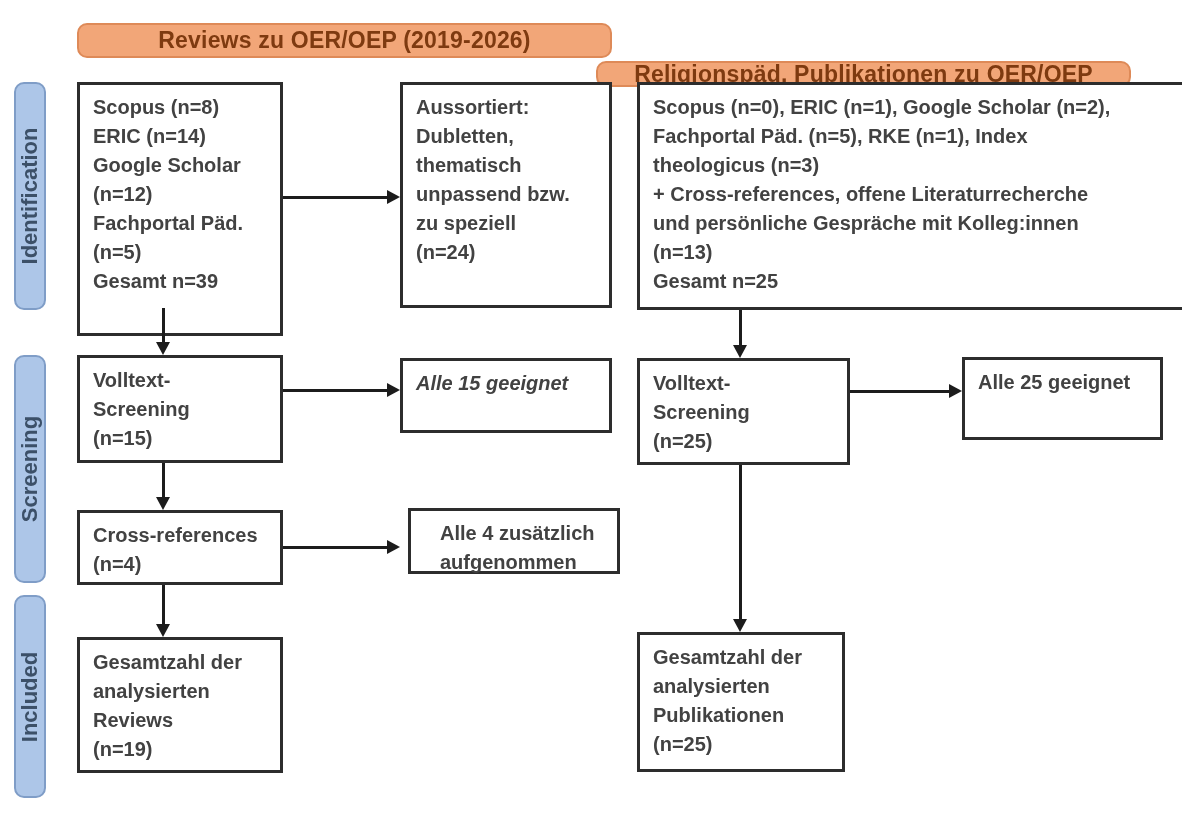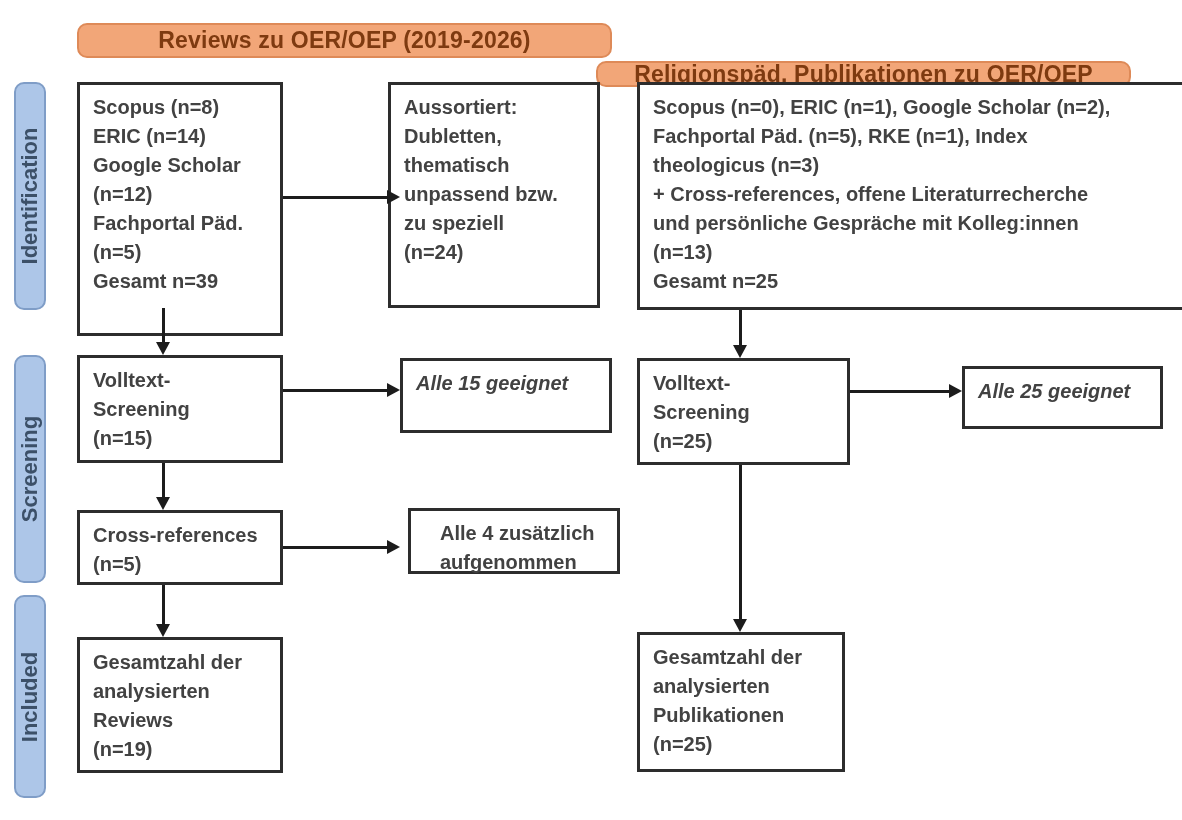--- a/index.html
+++ b/index.html
@@ -66,50 +66,50 @@
     <span>Included</span>
   </div>
 
   <div class="box" style="left:77px; top:82px; width:206px; height:254px;">Scopus (n=8)
 ERIC (n=14)
 Google Scholar
 (n=12)
 Fachportal Päd.
 (n=5)
 Gesamt n=39</div>
-  <div class="box" style="left:388px; top:82px; width:212px; height:226px;">Aussortiert:
+  <div class="box" style="left:400px; top:82px; width:212px; height:226px;">Aussortiert:
 Dubletten,
 thematisch
 unpassend bzw.
 zu speziell
 (n=24)</div>
   <div class="box" style="left:77px; top:355px; width:206px; height:108px;">Volltext-
 Screening
 (n=15)</div>
   <div class="box" style="left:400px; top:358px; width:212px; height:75px;font-style:italic;">Alle 15 geeignet</div>
   <div class="box" style="left:77px; top:510px; width:206px; height:75px;">Cross-references
-(n=5)</div>
+(n=4)</div>
   <div class="box" style="left:408px; top:508px; width:212px; height:66px;padding-left:29px;">Alle 4 zusätzlich
 aufgenommen</div>
   <div class="box" style="left:77px; top:637px; width:206px; height:136px;">Gesamtzahl der
 analysierten
 Reviews
 (n=19)</div>
 
   <div class="box" style="left:637px; top:82px; width:580px; height:228px;">Scopus (n=0), ERIC (n=1), Google Scholar (n=2),
 Fachportal Päd. (n=5), RKE (n=1), Index
 theologicus (n=3)
 + Cross-references, offene Literaturrecherche
 und persönliche Gespräche mit Kolleg:innen
 (n=13)
 Gesamt n=25</div>
   <div class="box" style="left:637px; top:358px; width:213px; height:107px;">Volltext-
 Screening
 (n=25)</div>
-  <div class="box" style="left:962px; top:366px; width:201px; height:63px;font-style:italic;">Alle 25 geeignet</div>
+  <div class="box" style="left:962px; top:357px; width:201px; height:83px;">Alle 25 geeignet</div>
   <div class="box" style="left:637px; top:632px; width:208px; height:140px;">Gesamtzahl der
 analysierten
 Publikationen
 (n=25)</div>
 
   <div class="hline" style="left:283px; top:196px; width:104px;"></div>
   <div class="head-right" style="left:387px; top:190px;"></div>
 
   <div class="hline" style="left:283px; top:389px; width:104px;"></div>
   <div class="head-right" style="left:387px; top:383px;"></div>

